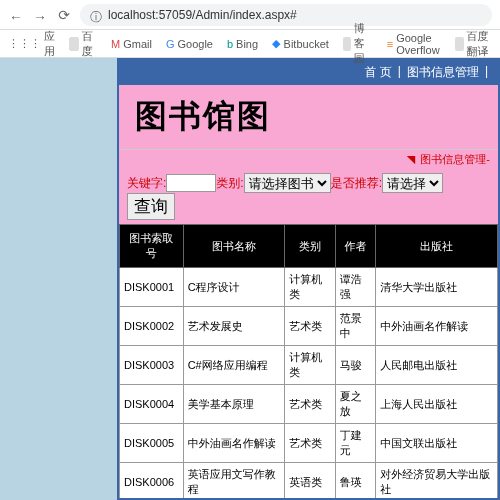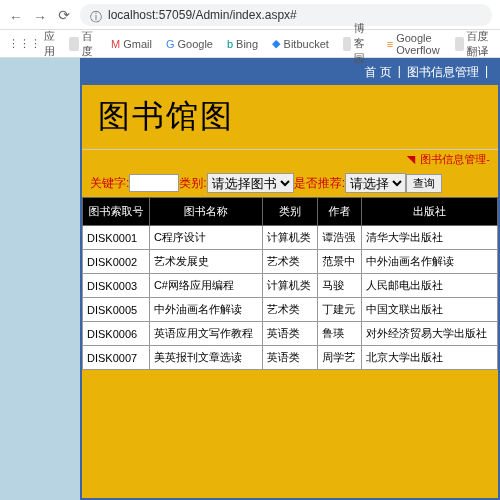--- a/index.html
+++ b/index.html
@@ -5,32 +5,32 @@
 *{margin:0;padding:0;box-sizing:border-box;font-family:Arial,"Microsoft YaHei",sans-serif}
 body{background:#fff;width:500px;height:500px;overflow:hidden}
 .browser-bar{height:30px;background:#fff;border-bottom:1px solid #ddd;display:flex;align-items:center;padding:0 8px;gap:8px}
 .nav-btn{width:16px;height:16px;display:flex;align-items:center;justify-content:center;color:#666;font-size:14px}
 .url-bar{flex:1;height:22px;background:#f1f3f4;border-radius:12px;padding:0 10px;display:flex;align-items:center;font-size:12px;color:#333}
 .url-icon{width:12px;height:12px;margin-right:6px;color:#666}
 .bookmark-bar{height:28px;background:#fff;border-bottom:1px solid #ddd;display:flex;align-items:center;padding:0 8px;gap:14px;font-size:11px;color:#555}
 .bm-item{display:flex;align-items:center;gap:3px}
 .bm-icon{width:14px;height:14px;display:inline-block;background:#ddd;border-radius:2px}
 .page-area{background:#b8d4e3;height:calc(500px - 58px);padding:0;overflow:hidden}
-.content-panel{background:#eab308;border:2px solid #3a66a8;margin-left:80px;height:100%;overflow:hidden}
+.content-panel{background:#f9a8d4;border:2px solid #3a66a8;margin-left:117px;height:100%;overflow:hidden}
 .top-nav{background:#3a66a8;color:#fff;padding:4px 10px;font-size:12px;display:flex;justify-content:flex-end;gap:6px}
 .top-nav span{cursor:pointer}
 .title-banner{padding:10px 16px;border-bottom:1px solid #ccc}
-.title-banner h1{font-family:"KaiTi","STKaiti",serif;font-size:32px;font-weight:normal;letter-spacing:2px}
+.title-banner h1{font-family:"KaiTi","STKaiti",serif;font-size:32px;font-weight:bold;letter-spacing:2px}
 .breadcrumb{text-align:right;font-size:11px;color:#c00;padding:2px 8px}
 .breadcrumb::before{content:"◥";color:#c00;margin-right:2px}
 .filter-row{padding:4px 8px;font-size:12px;display:flex;align-items:center;gap:0;flex-wrap:wrap}
 .filter-row label{color:#c00}
 .filter-row input[type=text]{width:50px;border:1px solid #999;height:18px}
 .filter-row select{border:1px solid #999;height:20px;font-size:13px}
-.filter-row button{border:1px solid #999;background:#eee;padding:1px 6px;font-size:11px}
+.filter-row button{border:1px solid #999;background:#eee;padding:1px 6px;font-size:17px}
 .data-table{width:100%;border-collapse:collapse;font-size:11px}
 .data-table th{background:#000;color:#fff;padding:6px 4px;border:1px solid #666;font-weight:normal;text-align:center}
 .data-table td{border:1px solid #999;padding:4px 4px;background:#fff}
 </style>
 </head>
 <body>
 
 <div class="browser-bar">
   <div class="nav-btn">←</div>
   <div class="nav-btn">→</div>
@@ -129,20 +129,27 @@
             <td>中外油画名作解读</td>
           </tr>
           <tr>
             <td>DISK0003</td>
             <td>C#网络应用编程</td>
             <td>计算机类</td>
             <td>马骏</td>
             <td>人民邮电出版社</td>
           </tr>
           <tr>
+            <td>DISK0004</td>
+            <td>美学基本原理</td>
+            <td>艺术类</td>
+            <td>夏之放</td>
+            <td>上海人民出版社</td>
+          </tr>
+          <tr>
             <td>DISK0005</td>
             <td>中外油画名作解读</td>
             <td>艺术类</td>
             <td>丁建元</td>
             <td>中国文联出版社</td>
           </tr>
           <tr>
             <td>DISK0006</td>
             <td>英语应用文写作教程</td>
             <td>英语类</td>

